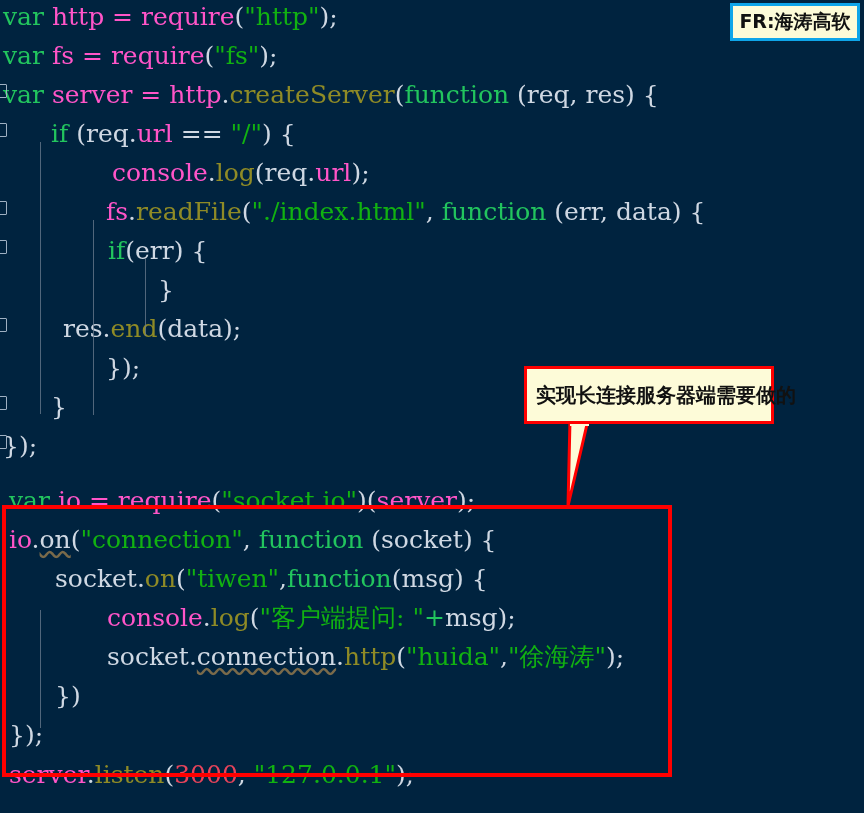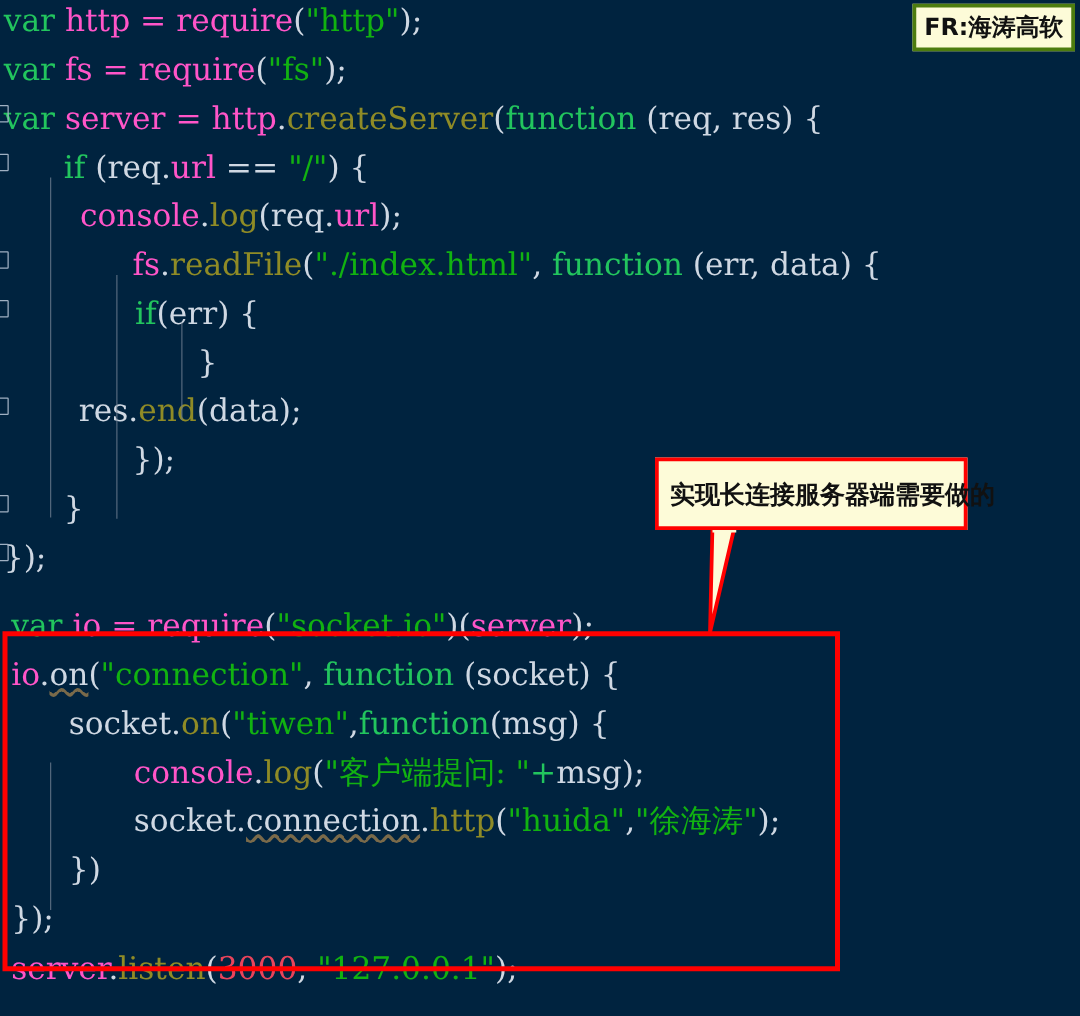--- a/index.html
+++ b/index.html
@@ -82,21 +82,21 @@
   }
 
   
   #fr-label {
     position: absolute;
     left: 730px;
     top: 3px;
     width: 130px;
     height: 38px;
     background: #fdfbd8;
-    border: 3px solid #4d7c0f;
+    border: 3px solid #0ea5e9;
     box-sizing: border-box;
     display: flex;
     align-items: center;
     justify-content: center;
     z-index: 10;
   }
   #fr-label .txt {
     font-family: "DejaVu Sans", "Liberation Sans", sans-serif;
     font-size: 19px;
     font-weight: bold;
@@ -160,21 +160,21 @@
     <div class="fold" style="top:435px;"></div>
 
     <div class="line" style="top:-3px; padding-left:3px;"><span class="kw">var</span> <span class="varname">http</span> <span class="eq">=</span> <span class="prop">require</span><span class="punct">(</span><span class="str">"http"</span><span class="punct">);</span></div>
 
     <div class="line" style="top:-3px; padding-left:3px;"><span class="kw">var</span> <span class="varname">fs</span> <span class="eq">=</span> <span class="prop">require</span><span class="punct">(</span><span class="str">"fs"</span><span class="punct">);</span></div>
 
     <div class="line" style="top:-3px; padding-left:3px;"><span class="kw">var</span> <span class="varname">server</span> <span class="eq">=</span> <span class="varname">http</span><span class="punct">.</span><span class="fn">createServer</span><span class="punct">(</span><span class="kw">function</span> <span class="punct">(</span><span class="plain">req</span><span class="punct">, </span><span class="plain">res</span><span class="punct">) {</span></div>
 
     <div class="line" style="top:-3px; padding-left:51px;"><span class="kw">if</span> <span class="punct">(</span><span class="plain">req</span><span class="punct">.</span><span class="prop">url</span> <span class="plain">==</span> <span class="str">"/"</span><span class="punct">) {</span></div>
 
-    <div class="line" style="top:-3px; padding-left:64px;"><span class="prop">console</span><span class="punct">.</span><span class="fn">log</span><span class="punct">(</span><span class="plain">req</span><span class="punct">.</span><span class="prop">url</span><span class="punct">);</span></div>
+    <div class="line" style="top:-3px; padding-left:112px;"><span class="prop">console</span><span class="punct">.</span><span class="fn">log</span><span class="punct">(</span><span class="plain">req</span><span class="punct">.</span><span class="prop">url</span><span class="punct">);</span></div>
 
     <div class="line" style="top:-3px; padding-left:106px;"><span class="varname">fs</span><span class="punct">.</span><span class="fn">readFile</span><span class="punct">(</span><span class="str">"./index.html"</span><span class="punct">, </span><span class="kw">function</span> <span class="punct">(</span><span class="plain">err</span><span class="punct">, </span><span class="plain">data</span><span class="punct">) {</span></div>
 
     <div class="line" style="top:-3px; padding-left:108px;"><span class="kw">if</span><span class="punct">(</span><span class="plain">err</span><span class="punct">) {</span></div>
 
 
     <div class="line" style="top:-3px; padding-left:158px;"><span class="punct">}</span></div>
 
     <div class="line" style="top:-3px; padding-left:63px;"><span class="plain">res</span><span class="punct">.</span><span class="fn">end</span><span class="punct">(</span><span class="plain">data</span><span class="punct">);</span></div>
 

